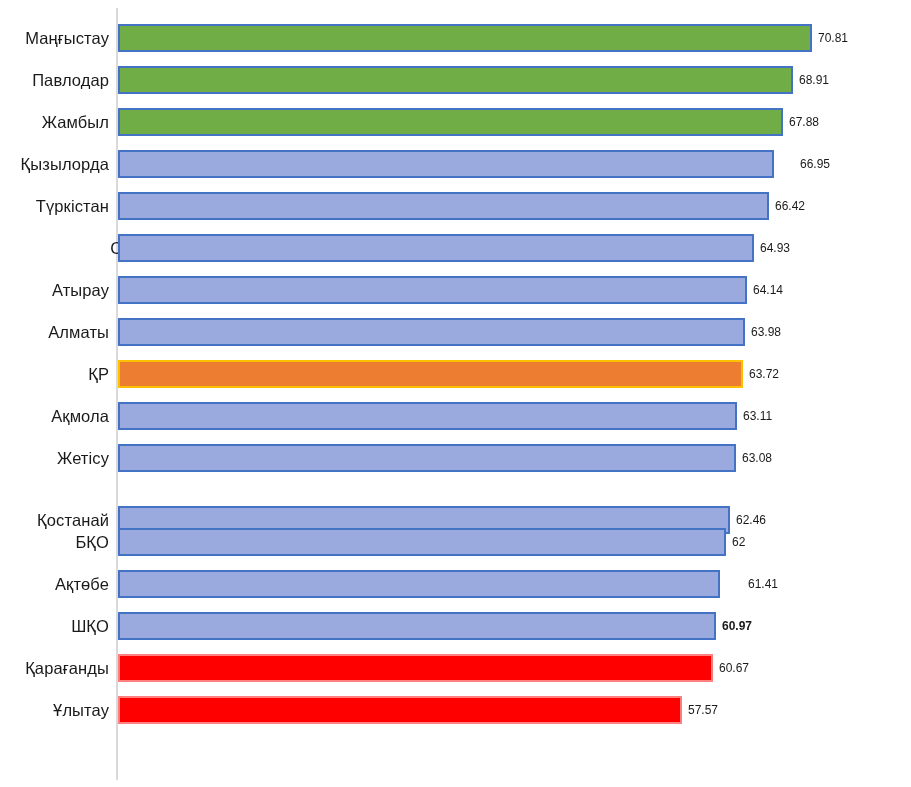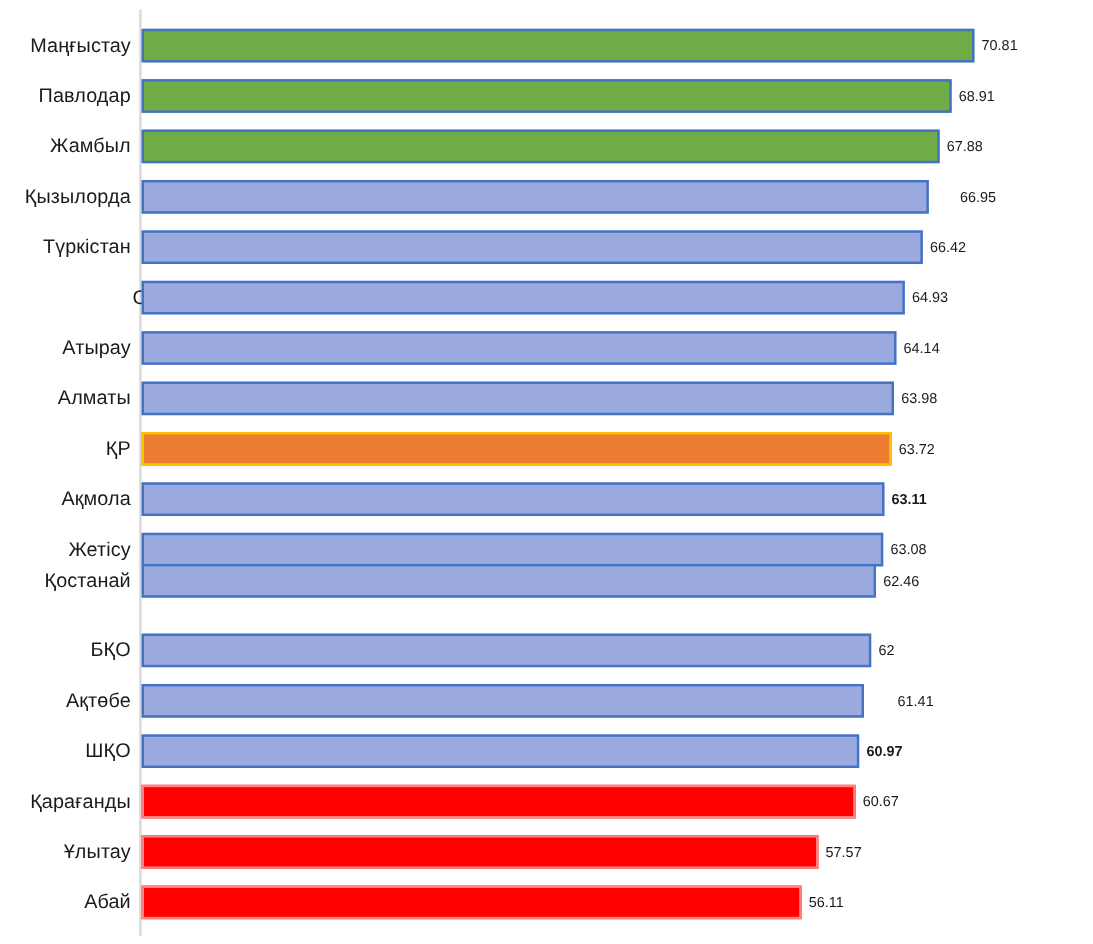--- a/index.html
+++ b/index.html
@@ -148,33 +148,33 @@
       </div>
       <div class="bar-row" style="top: 353px;">
         <div class="bar-label">ҚР</div>
         <div class="bar-track" style="width: 694px;">
           <div class="bar-rect c-orange" style="width: 625px;"></div>
           <div class="bar-value" style="left: 625px;">63.72</div>
         </div>
       </div>
       <div class="bar-row" style="top: 395px;">
         <div class="bar-label">Ақмола</div>
-        <div class="bar-track" style="width: 694px; font-weight: bold;">
+        <div class="bar-track" style="width: 694px;">
           <div class="bar-rect c-blue" style="width: 619px;"></div>
           <div class="bar-value" style="left: 619px;">63.11</div>
         </div>
       </div>
       <div class="bar-row" style="top: 437px;">
         <div class="bar-label">Жетісу</div>
         <div class="bar-track" style="width: 694px;">
           <div class="bar-rect c-blue" style="width: 618px;"></div>
           <div class="bar-value" style="left: 618px;">63.08</div>
         </div>
       </div>
-      <div class="bar-row" style="top: 463px;">
+      <div class="bar-row" style="top: 499px;">
         <div class="bar-label">Қостанай</div>
         <div class="bar-track" style="width: 694px;">
           <div class="bar-rect c-blue" style="width: 612px;"></div>
           <div class="bar-value" style="left: 612px;">62.46</div>
         </div>
       </div>
       <div class="bar-row" style="top: 521px;">
         <div class="bar-label">БҚО</div>
         <div class="bar-track" style="width: 694px;">
           <div class="bar-rect c-blue" style="width: 608px;"></div>
@@ -200,23 +200,16 @@
         <div class="bar-track" style="width: 694px;">
           <div class="bar-rect c-red" style="width: 595px;"></div>
           <div class="bar-value" style="left: 595px;">60.67</div>
         </div>
       </div>
       <div class="bar-row" style="top: 689px;">
         <div class="bar-label">Ұлытау</div>
         <div class="bar-track" style="width: 694px;">
           <div class="bar-rect c-red" style="width: 564px;"></div>
           <div class="bar-value" style="left: 564px;">57.57</div>
-        </div>
-      </div>
-      <div class="bar-row" style="top: 731px;">
-        <div class="bar-label">Абай</div>
-        <div class="bar-track" style="width: 694px;">
-          <div class="bar-rect c-red" style="width: 550px;"></div>
-          <div class="bar-value" style="left: 550px;">56.11</div>
         </div>
       </div>
     </div>
 </div>
 
 </body></html>

